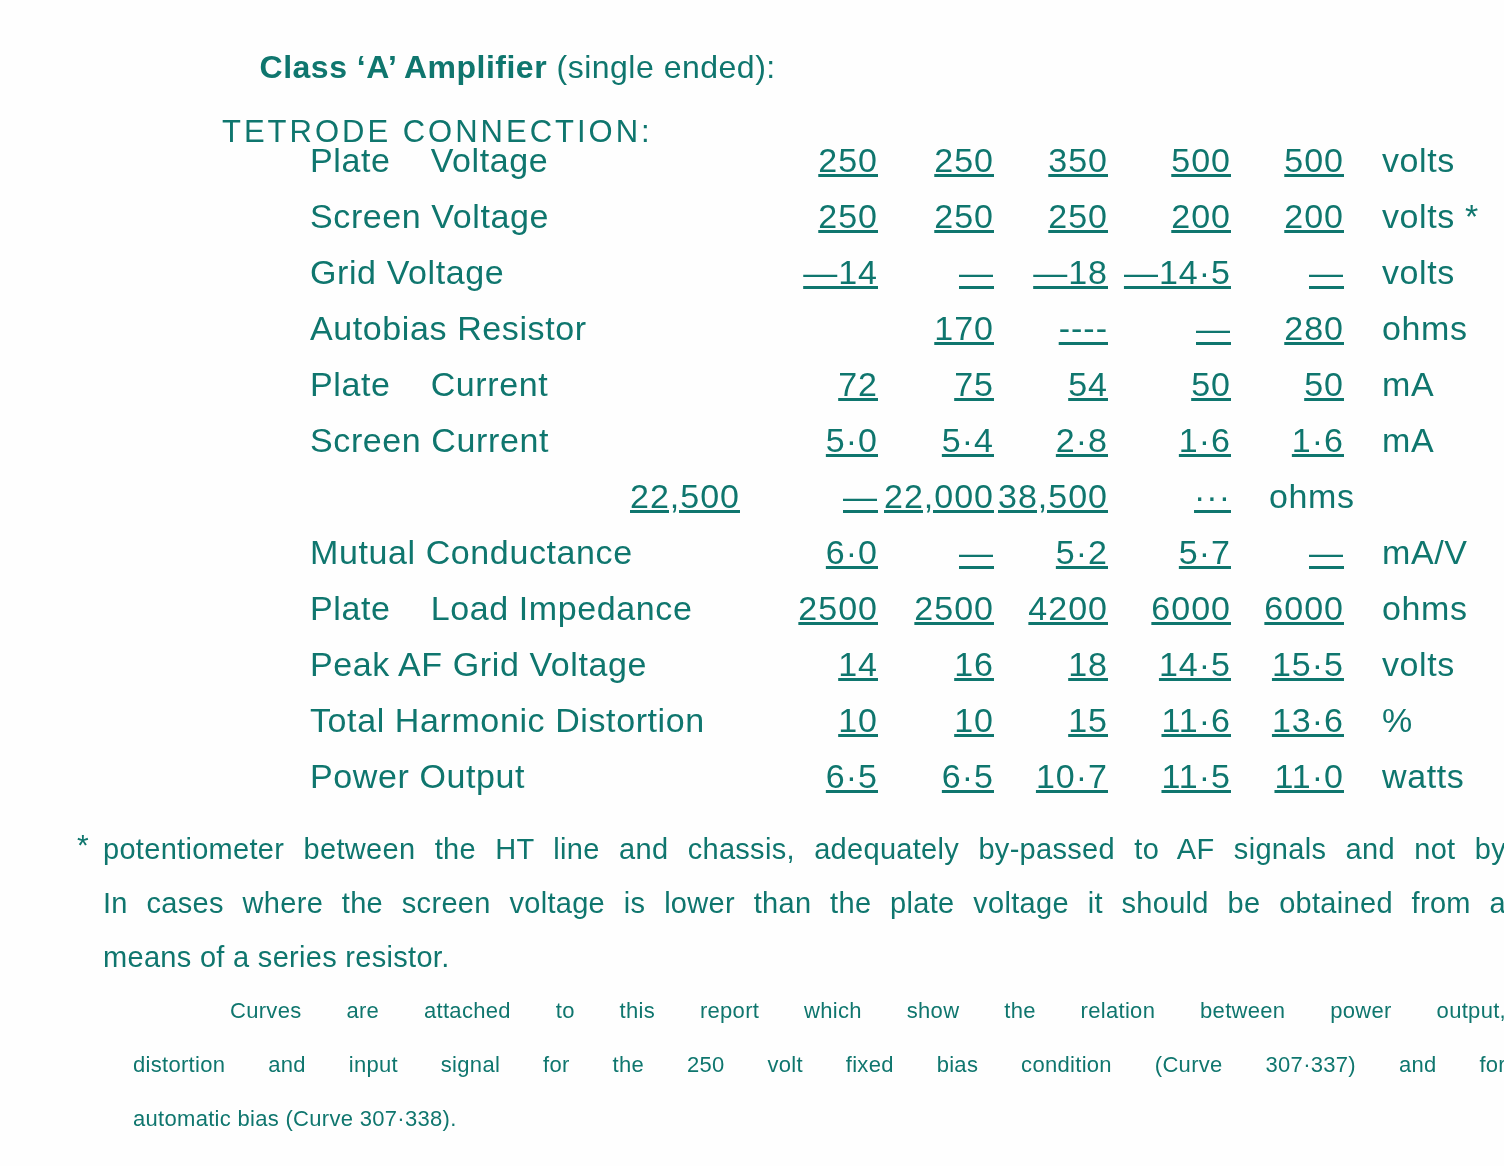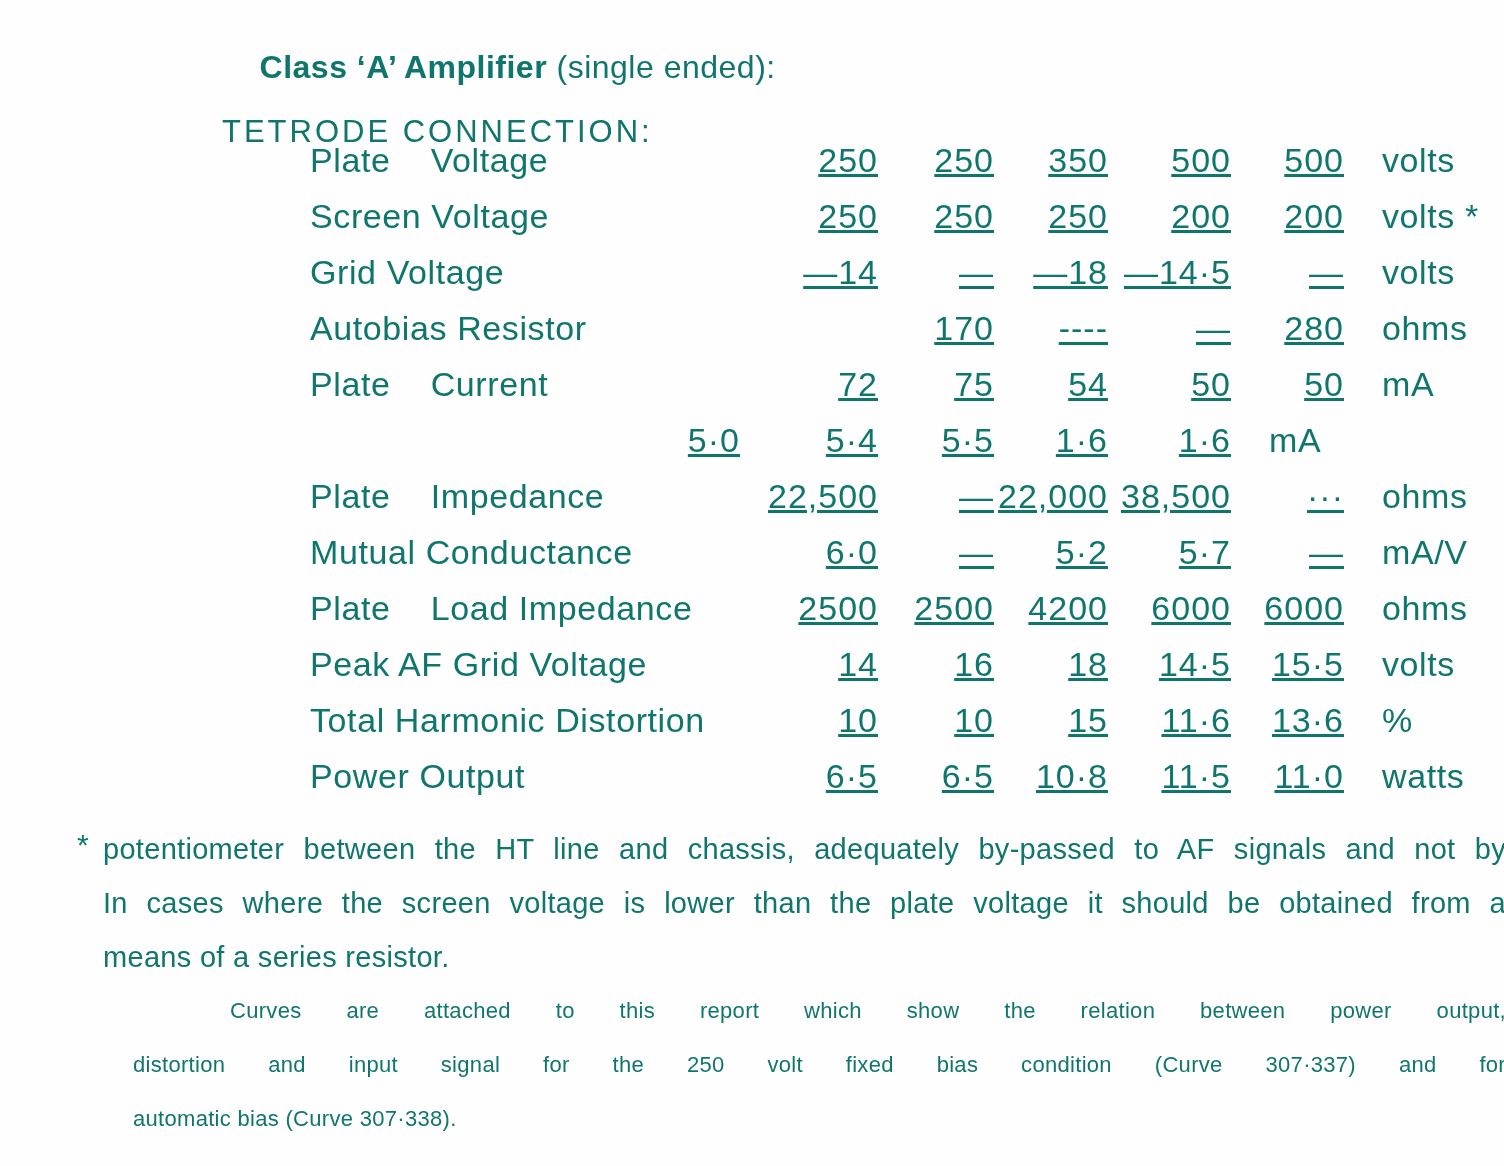--- a/index.html
+++ b/index.html
@@ -150,30 +150,30 @@
       <div class="label">Plate    Current</div>
       <div class="val">72</div>
       <div class="val">75</div>
       <div class="val">54</div>
       <div class="val">50</div>
       <div class="val">50</div>
       <div class="unit">mA</div>
     </div>
 
     <div class="spec-row">
+      <div class="label">Screen Current</div>
       <div class="val">5·0</div>
       <div class="val">5·4</div>
-      <div class="val">5·5</div>
+      <div class="val">2·8</div>
       <div class="val">1·6</div>
       <div class="val">1·6</div>
       <div class="unit">mA</div>
     </div>
 
     <div class="spec-row">
-      <div class="label">Plate    Impedance</div>
       <div class="val">22,500</div>
       <div class="val">—</div>
       <div class="val">22,000</div>
       <div class="val">38,500</div>
       <div class="val">···</div>
       <div class="unit">ohms</div>
     </div>
 
     <div class="spec-row">
       <div class="label">Mutual Conductance</div>
@@ -212,21 +212,21 @@
       <div class="val">15</div>
       <div class="val">11·6</div>
       <div class="val">13·6</div>
       <div class="unit">%</div>
     </div>
 
     <div class="spec-row">
       <div class="label">Power Output</div>
       <div class="val">6·5</div>
       <div class="val">6·5</div>
-      <div class="val">10·8</div>
+      <div class="val">10·7</div>
       <div class="val">11·5</div>
       <div class="val">11·0</div>
       <div class="unit">watts</div>
     </div>
   </div>
 
   <div class="footnote">
     <span class="fn-marker">*</span>
     <div class="fn-line justify">potentiometer between the HT line and chassis, adequately by-passed to AF signals and not by</div>
     <div class="fn-line justify">In cases where the screen voltage is lower than the plate voltage it should be obtained from a</div>

